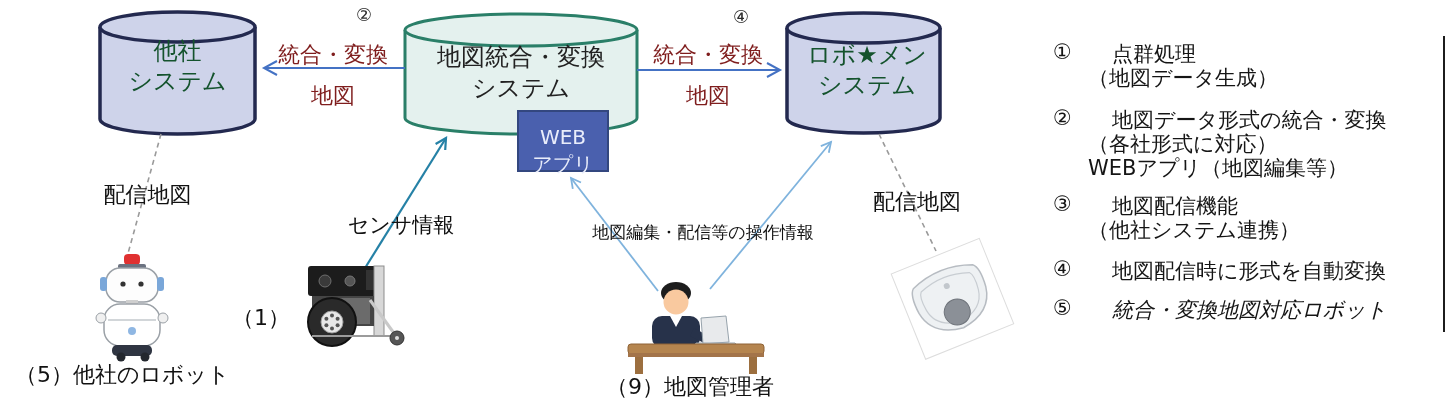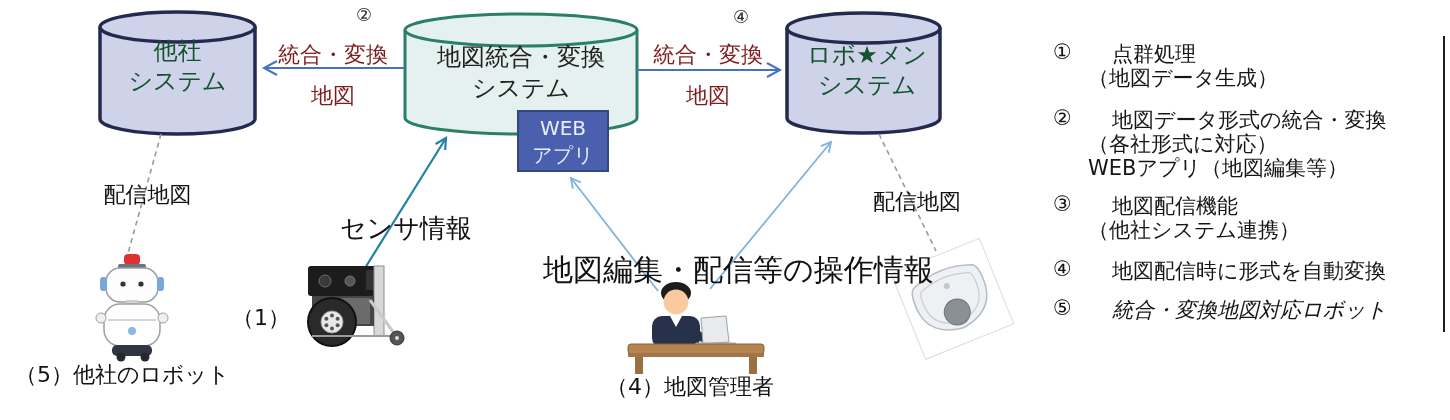--- a/index.html
+++ b/index.html
@@ -6,21 +6,21 @@
   .stage{
     position:relative;width:1450px;height:420px;background:#ffffff;overflow:hidden;
     font-family:"DejaVu Sans","Liberation Sans",sans-serif;color:#1a1a1a;
   }
   .abs{position:absolute;white-space:nowrap;}
   svg.layer{position:absolute;left:0;top:0;}
   .db-label{color:#14532d;font-size:24px;line-height:30px;text-align:center;font-weight:500;}
   .sys-label{color:#222;font-size:24px;line-height:31px;text-align:center;}
   .webapp{
     left:517px;top:110px;width:92px;height:62px;background:#4a60ae;border:2px solid #33477f;
-    box-sizing:border-box;color:#e9edfb;font-size:20px;line-height:27px;text-align:center;padding-top:3px;
+    box-sizing:border-box;color:#e9edfb;font-size:20px;line-height:27px;text-align:center;padding-top:12px;
   }
   .edge-label{font-size:22px;color:#7f1d1d;text-align:center;}
   .boxed-label{font-size:22px;color:#111;text-align:center;}
   .caption{font-size:22px;color:#111;}
   .legend-num{font-size:21px;color:#151515;}
   .legend-line{font-size:21px;color:#151515;}
   .annot{font-size:18px;color:#2b2b2b;}
   .vline{width:2px;background:#1c1c1c;}
 </style>
 </head>
@@ -170,27 +170,27 @@
 
   <div class="abs edge-label" style="left:643px;top:40px;width:130px;">
     <div>統合・変換</div>
     <div style="margin-top:11px;">地図</div>
   </div>
 
   <div class="abs annot" style="left:356px;top:4px;">②</div>
   <div class="abs annot" style="left:733px;top:6px;">④</div>
 
   <div class="abs boxed-label" style="left:95px;top:180px;width:105px;">配信地図</div>
-  <div class="abs boxed-label" style="left:340px;top:211px;width:122px;font-size:26px;">センサ情報</div>
-  <div class="abs boxed-label" style="left:543px;top:221px;width:320px;font-size:30px;margin-top:29px;">地図編集・配信等の操作情報</div>
+  <div class="abs boxed-label" style="left:340px;top:211px;width:122px;font-size:21px;">センサ情報</div>
+  <div class="abs boxed-label" style="left:543px;top:221px;width:320px;font-size:17px;">地図編集・配信等の操作情報</div>
   <div class="abs boxed-label" style="left:856px;top:187px;width:122px;">配信地図</div>
 
   <div class="abs caption" style="left:15px;top:360px;">（5）他社のロボット</div>
   <div class="abs caption" style="left:232px;top:303px;">（1）</div>
-  <div class="abs caption" style="left:606px;top:372px;">（4）地図管理者</div>
+  <div class="abs caption" style="left:606px;top:372px;">（9）地図管理者</div>
 
   <div>
     <span class="abs legend-num" style="left:1053px;top:40px;">①</span>
     <span class="abs legend-line" style="left:1112px;top:40px;">点群処理</span>
     <span class="abs legend-line" style="left:1088px;top:64px;">（地図データ生成）</span>
 
     <span class="abs legend-num" style="left:1053px;top:106px;">②</span>
     <span class="abs legend-line" style="left:1112px;top:106px;">地図データ形式の統合・変換</span>
     <span class="abs legend-line" style="left:1088px;top:130px;">（各社形式に対応）</span>
     <span class="abs legend-line" style="left:1088px;top:154px;">WEBアプリ（地図編集等）</span>

